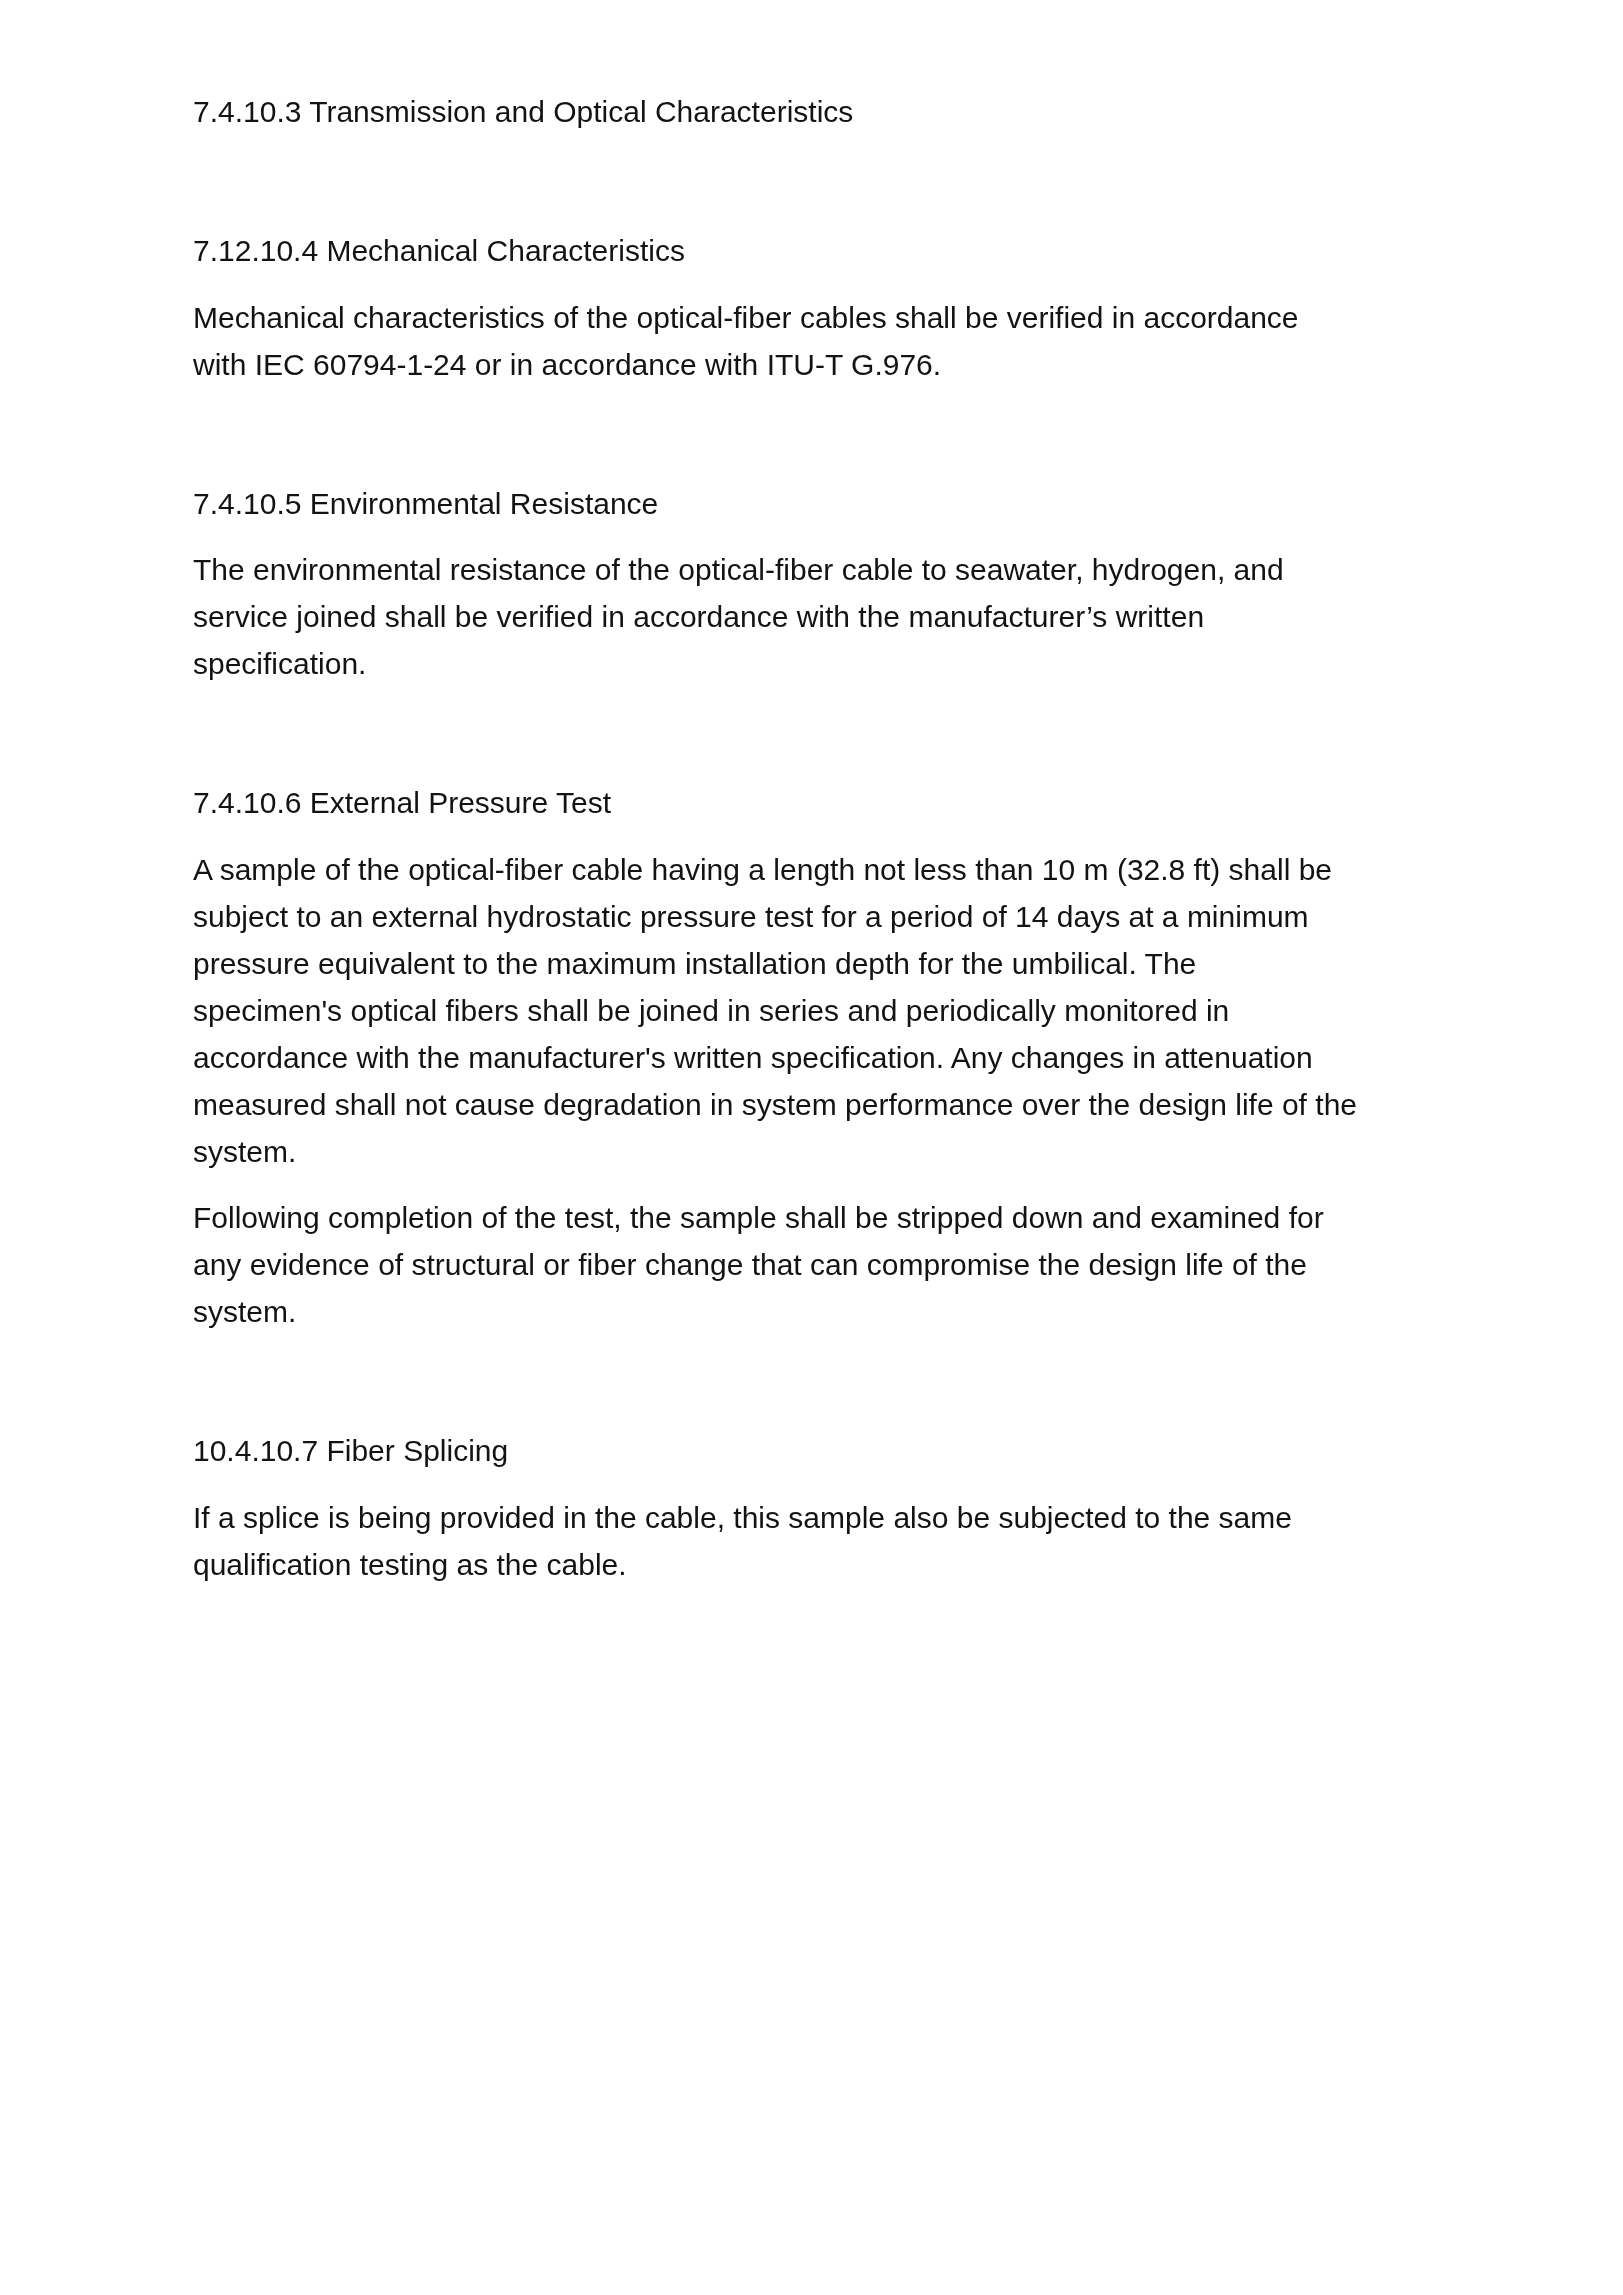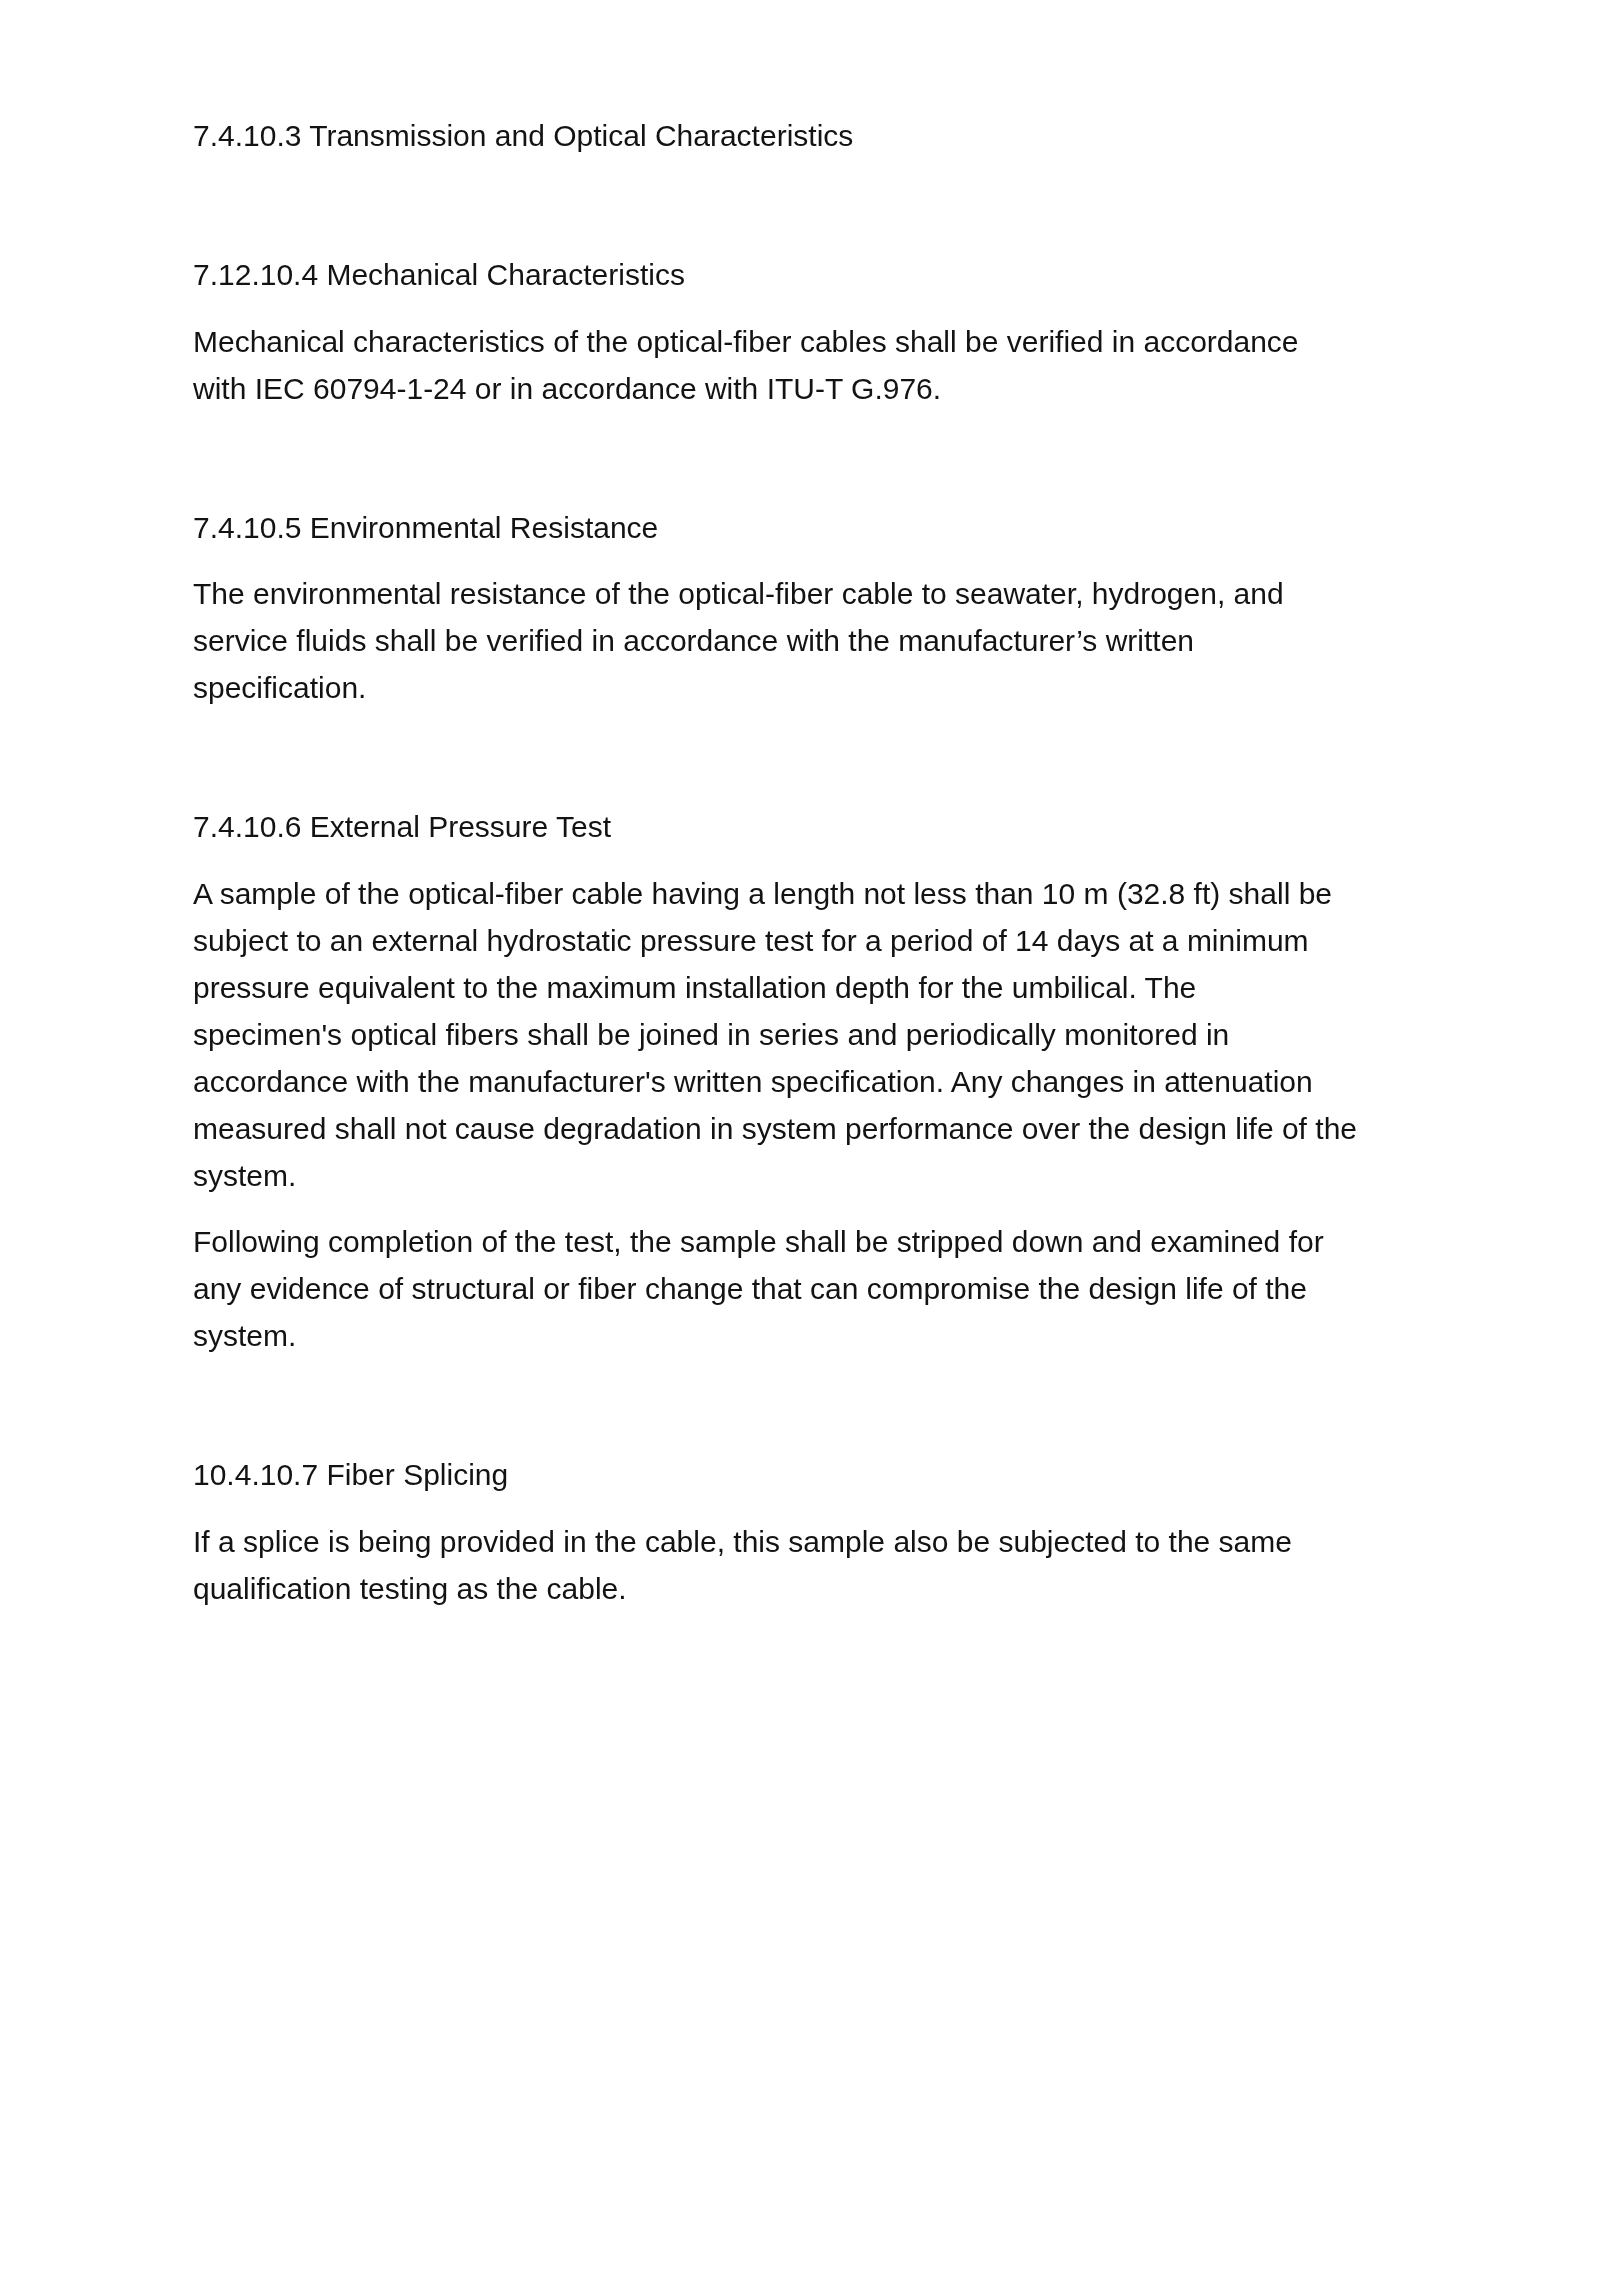--- a/index.html
+++ b/index.html
@@ -7,21 +7,21 @@
     padding: 0;
     background: #e8e8e8;
   }
   .page {
     position: relative;
     width: 1623px;
     height: 2295px;
     margin: 0 auto;
     background: #ffffff;
     box-sizing: border-box;
-    padding: 112px 190px 0 193px;
+    padding: 88px 190px 0 193px;
     font-family: "Liberation Sans", sans-serif;
     font-size: 30px;
     line-height: 47px;
     color: #131313;
     overflow: hidden;
   }
   .section-heading {
     font-size: 30px;
     font-weight: 400;
     line-height: 47px;
@@ -46,21 +46,21 @@
 
   <div class="section">
     <h2 class="section-heading">7.12.10.4 Mechanical Characteristics</h2>
     <p class="paragraph">Mechanical characteristics of the optical-fiber cables shall be verified in accordance
 with IEC 60794-1-24 or in accordance with ITU-T G.976.</p>
   </div>
 
   <div class="section">
     <h2 class="section-heading">7.4.10.5 Environmental Resistance</h2>
     <p class="paragraph">The environmental resistance of the optical-fiber cable to seawater, hydrogen, and
-service fluids shall be verified in accordance with the manufacturer’s written
+service joined shall be verified in accordance with the manufacturer’s written
 specification.</p>
   </div>
 
   <div class="section">
     <h2 class="section-heading">7.4.10.6 External Pressure Test</h2>
     <p class="paragraph">A sample of the optical-fiber cable having a length not less than 10 m (32.8 ft) shall be
 subject to an external hydrostatic pressure test for a period of 14 days at a minimum
 pressure equivalent to the maximum installation depth for the umbilical. The
 specimen's optical fibers shall be joined in series and periodically monitored in
 accordance with the manufacturer's written specification. Any changes in attenuation

